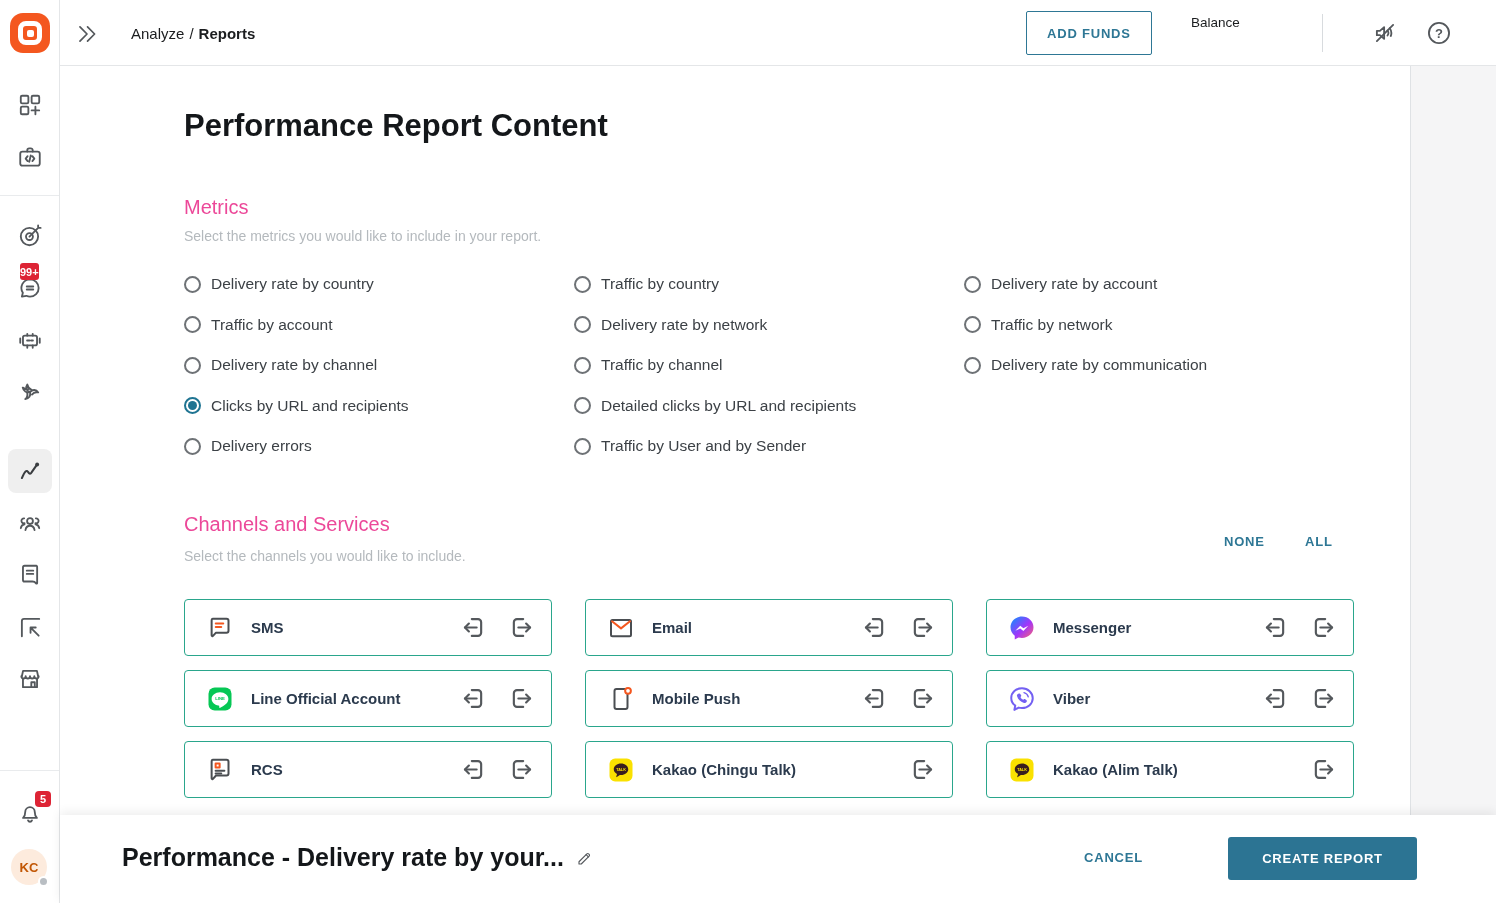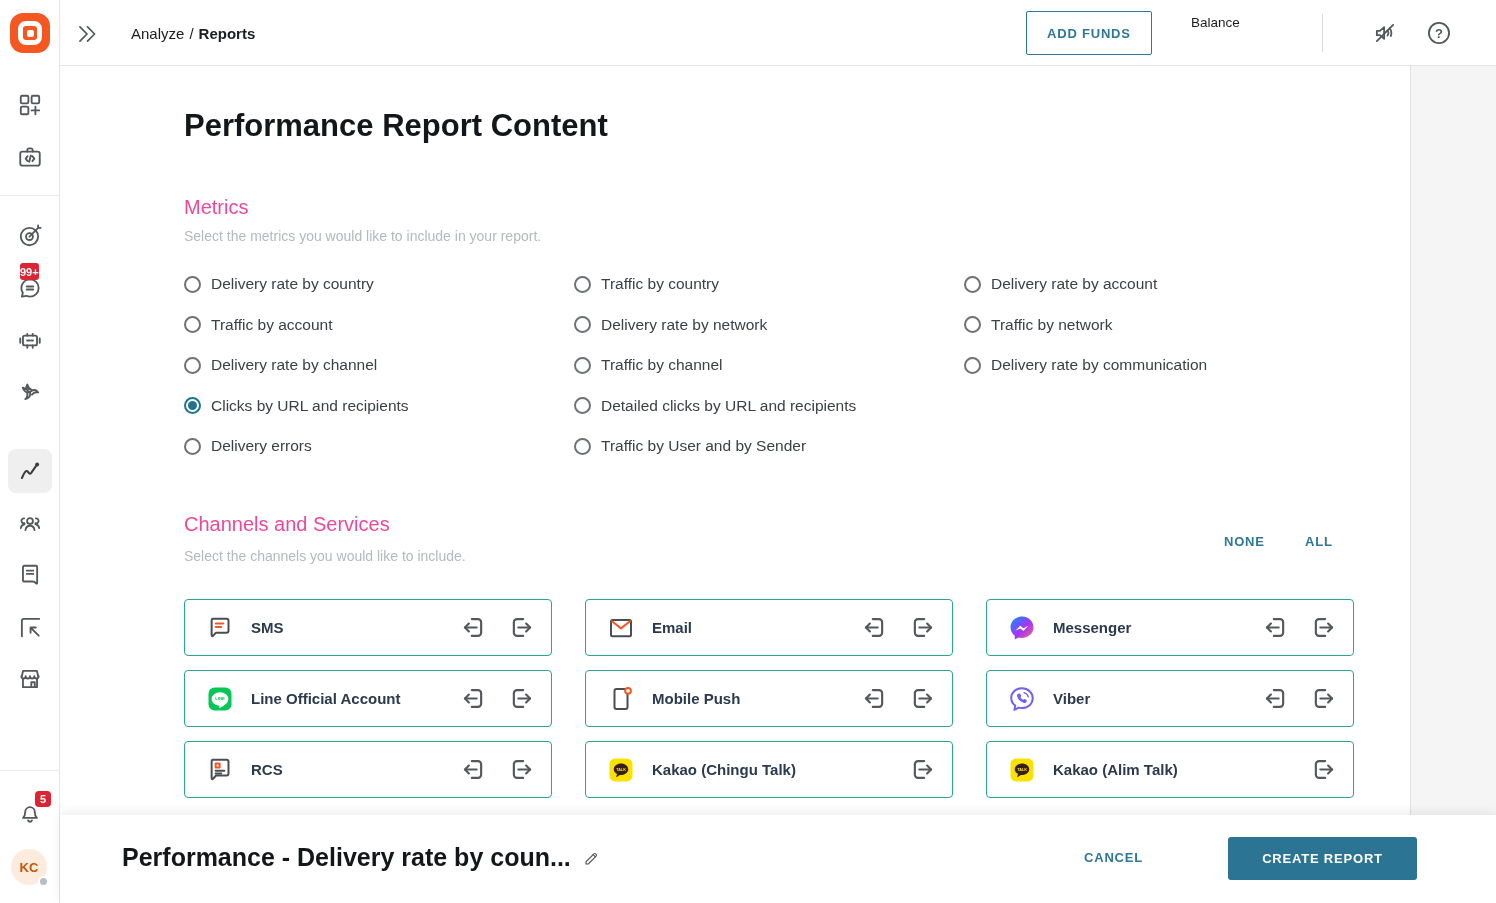--- a/index.html
+++ b/index.html
@@ -491,21 +491,21 @@
             <path d="M13.5 4.5H8a2.8 2.8 0 0 0-2.8 2.8v9.4A2.8 2.8 0 0 0 8 19.5h5.5"></path>
             <path d="M9.2 12h10.4"></path>
             <path d="M16.1 8.5l3.5 3.5-3.5 3.5"></path>
           </svg></button>
   </div>
 </div>
 </main>
 
 <footer class="footer">
   <div class="report-name">
-    <span class="txt">Performance - Delivery rate by coun...</span>
+    <span class="txt">Performance - Delivery rate by your...</span>
     <svg class="edit-ic" viewBox="0 0 24 24">
         <g class="gray-stroke" style="stroke-width:1.5">
           <path d="M4 20h3L17.5 9.5a1.6 1.6 0 0 0 0-2.3l-.7-.7a1.6 1.6 0 0 0-2.3 0L4 17v3z"></path>
           <path d="M13.5 7.5l3 3"></path>
         </g>
       </svg>
   </div>
   <button class="cancel-btn">CANCEL</button>
   <button class="create-btn">CREATE REPORT</button>
 </footer>

